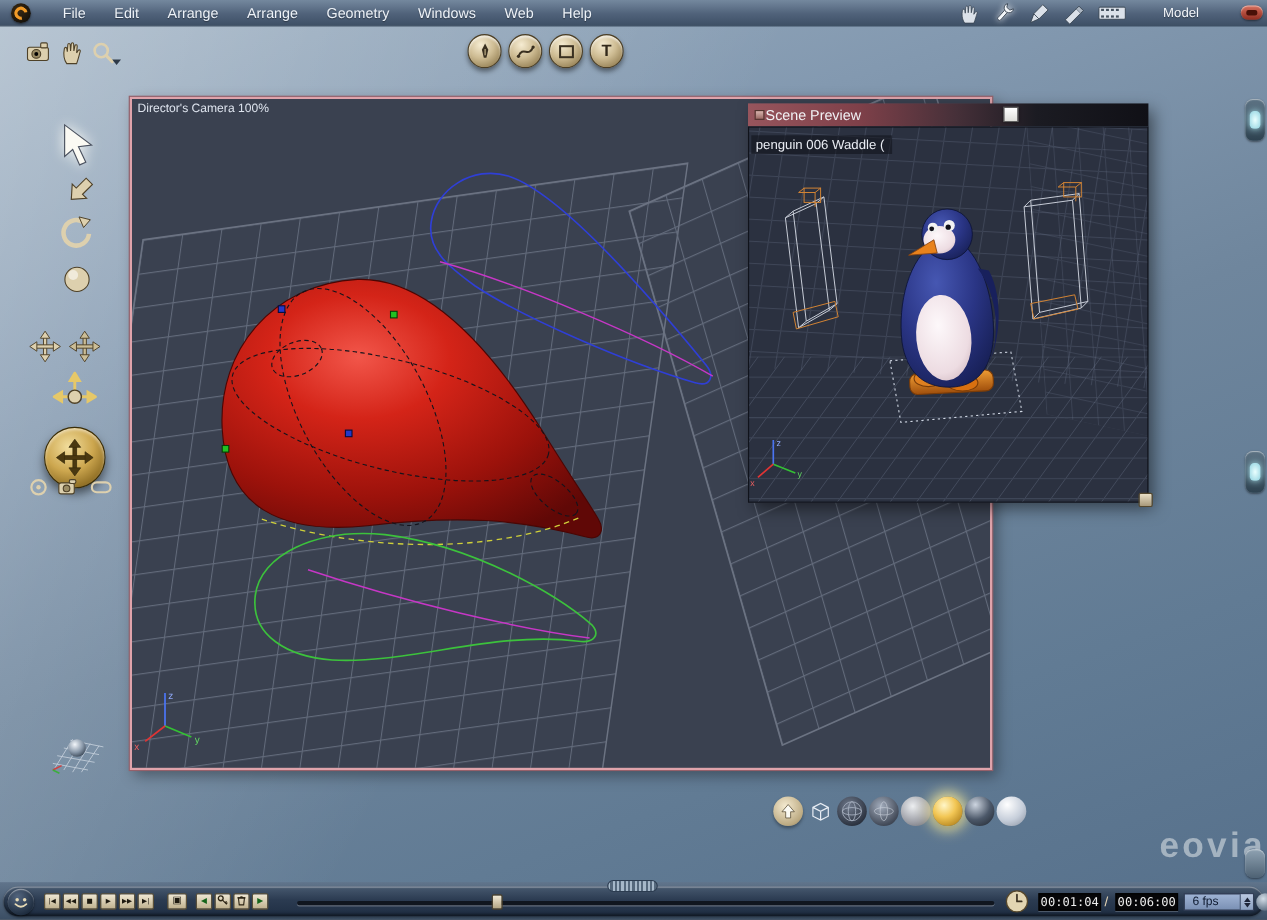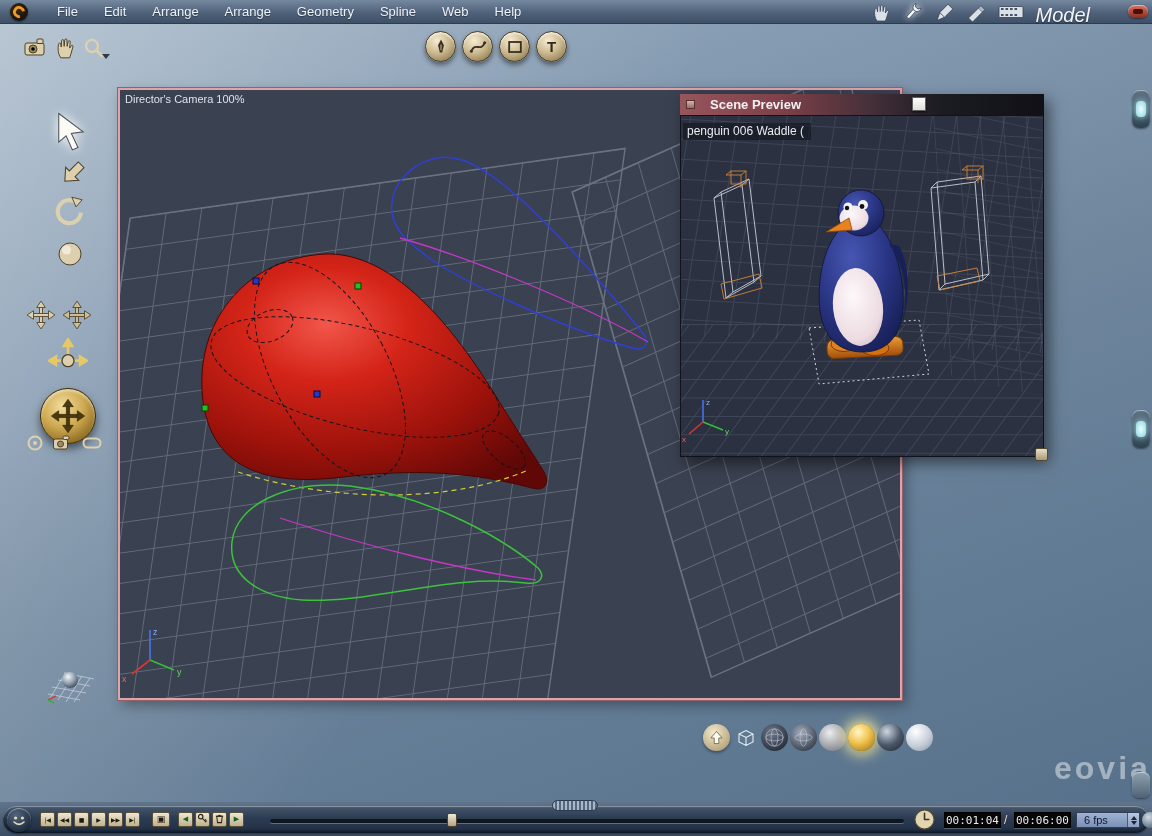--- a/index.html
+++ b/index.html
@@ -21,21 +21,21 @@
     color:#eef3f9; font-size:13px;
   }
   .logo { position:relative; width:18px; height:18px; margin:0 16px 0 10px; border-radius:50%;
     background:radial-gradient(circle at 38% 32%, #3a2a14, #14100a 80%);
     box-shadow:0 1px 2px rgba(0,0,0,.5); }
   .logo::after { content:""; position:absolute; inset:3px; border-radius:50%;
     border:3px solid #f09a28; border-right-color:transparent; transform:rotate(35deg); }
   .menu-item { padding:0 13px; text-shadow:0 1px 1px rgba(0,0,0,.4); cursor:default; }
   .mb-right { position:absolute; right:128px; top:0; height:24px; display:flex; align-items:center; gap:10px; }
   .mb-right svg { display:block; }
-  .mode-label { position:absolute; right:62px; top:4px; font-size:20px; font-style:italic; color:#f4f7fb;
+  .mode-label { position:absolute; right:62px; top:4px; font-size:12px; color:#f4f7fb;
     text-shadow:0 1px 1px rgba(0,0,0,.4); }
 
   
   .edge-tab { position:absolute; border-radius:7px; z-index:45;
     box-shadow:inset 0 1px 1px rgba(255,255,255,.5), 0 1px 2px rgba(0,0,0,.45); }
   .edge-tab.red { right:4px; top:5px; width:20px; height:13px;
     background:linear-gradient(#d8705e,#8e2c20); }
   .edge-tab.red::after { content:""; position:absolute; inset:4px 5px; background:#481008; border-radius:2px; }
   .edge-tab.cyan { right:2px; width:18px; height:38px;
     background:linear-gradient(#5d7384,#2e4250); }
@@ -62,23 +62,23 @@
     border:1px solid #2a3848; box-shadow:inset 0 0 0 2px #c9d2de; }
   .main-viewport { position:absolute; left:118px; top:88px; width:784px; height:612px; z-index:5;
     background:#3a4150; border:2px solid #dfa3ab;
     box-shadow:0 0 0 1px #96606a, 4px 5px 12px rgba(0,0,0,.35);text-align:center; }
   .vp-label { position:absolute; left:5px; top:3px; z-index:6; font-size:11px; color:#dde3ed; }
   .main-viewport svg { position:absolute; left:0; top:0; }
 
   
   .preview { position:absolute; left:680px; top:94px; width:364px; height:363px; z-index:12;
     box-shadow:5px 6px 14px rgba(0,0,0,.5); }
-  .pv-titlebar { position:relative; height:21px; display:flex; align-items:center; gap:15px; padding-left:6px;
+  .pv-titlebar { position:relative; height:21px; display:flex; align-items:center; gap:1px; padding-left:6px;
     background:linear-gradient(90deg,#97555d,#7e4049 28%,#463039 52%,#1b1b22 72%,#101016);
-    color:#f1f1f4; font-size:13px;font-weight:bold; }
+    color:#f1f1f4; font-size:13px; }
   .pv-titlebar .wicon { width:9px; height:9px; background:linear-gradient(#d8b4ae,#9a6a64);
     border:1px solid #52342e; box-shadow:none; }
   .white-btn { position:absolute; left:232px; top:3px; width:14px; height:14px;
     background:linear-gradient(#ffffff,#dededa); border:1px solid #606060;
     box-shadow:0 1px 2px rgba(0,0,0,.6); }
   .pv-view { position:relative; height:342px; background:#2b3140; border:1px solid #10131b; }
   .pv-label { position:absolute; left:2px; top:7px; z-index:3; font-size:12px; color:#e9ecf3;
     background:rgba(14,16,24,.55); padding:1px 7px 2px 4px; }
   .resize-grip { position:absolute; right:-5px; bottom:-5px; width:13px; height:13px; border-radius:2px;
     background:linear-gradient(#ead min,#a8997a); background:linear-gradient(#eadfc6,#a8997a);
@@ -153,21 +153,21 @@
 
 <div id="app">
 
   <div class="menubar">
     <div class="logo"></div>
     <span class="menu-item">File</span>
     <span class="menu-item">Edit</span>
     <span class="menu-item">Arrange</span>
     <span class="menu-item">Arrange</span>
     <span class="menu-item">Geometry</span>
-    <span class="menu-item">Spline</span>
+    <span class="menu-item">Windows</span>
     <span class="menu-item">Web</span>
     <span class="menu-item">Help</span>
 
     <div class="mb-right">
       <svg width="22" height="22" viewBox="0 0 22 22">
         <path d="M7 20 C4.5 16.5 4.2 12 5 8.4 C5.3 7 6.9 7 7.1 8.4 L7.5 11 L7.9 5.6 C8 4.2 9.8 4.2 9.9 5.6 L10.2 10.6 L10.8 5 C10.9 3.6 12.7 3.6 12.8 5 L13 10.6 L13.9 6.4 C14.2 5.1 15.9 5.3 15.8 6.7 L15.3 12 L16.6 10 C17.4 8.9 18.8 9.7 18.3 11 C17.3 14 16.8 16.5 15.3 20 Z" fill="#dbe1e9" stroke="#36424f" stroke-width=".7"></path>
       </svg>
       <svg width="22" height="22" viewBox="0 0 22 22" style="filter:drop-shadow(0 0 3px rgba(255,255,255,.8));">
         <g transform="rotate(42 11 11)" fill="#f4f7fa" stroke="#2e3a48" stroke-width=".7">
           <rect x="9.4" y="7" width="3.2" height="12" rx="1.2"></rect>

